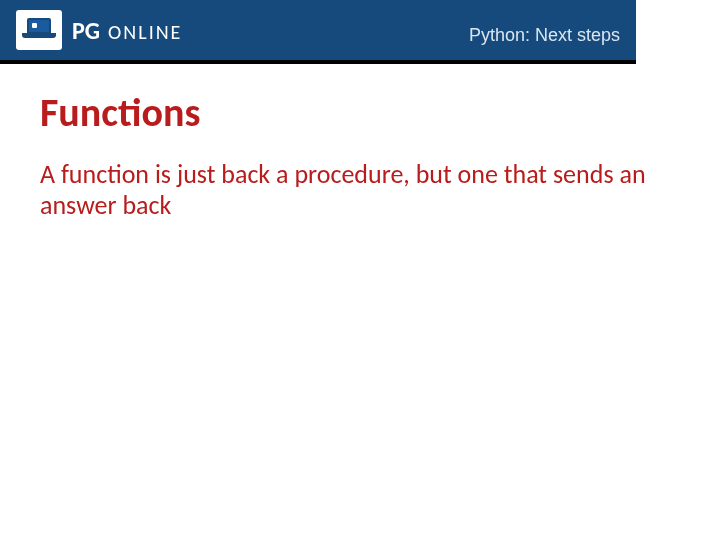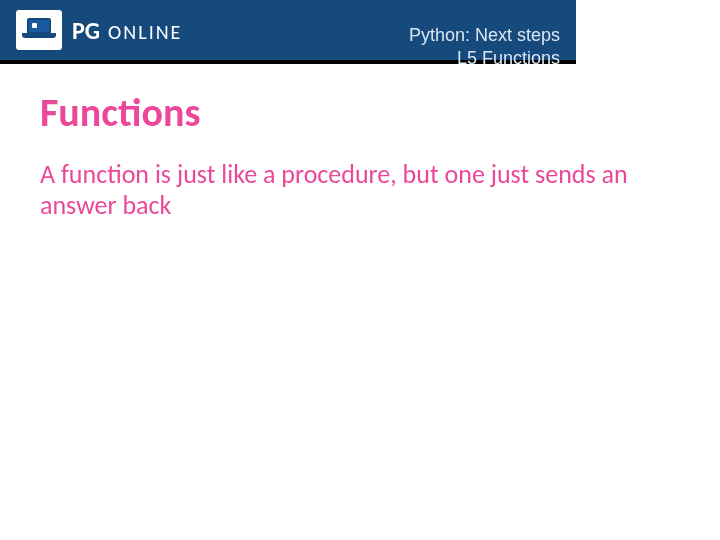--- a/index.html
+++ b/index.html
@@ -1,18 +1,18 @@
 <!DOCTYPE html>
 <html><head>
 <meta charset="utf-8">
 <style>
   * { box-sizing: border-box; margin: 0; padding: 0; }
   html, body { width: 720px; height: 540px; font-family: "Segoe UI", "Calibri", Arial, sans-serif; background: #fff; overflow: hidden; }
   .header {
-    width: 576px;
+    width: 636px;
     height: 64px;
     background: #174a7c;
     border-bottom: 4px solid #000;
     position: relative;
     display: flex;
     align-items: center;
   }
   .logo-box {
     width: 46px;
     height: 40px;
@@ -79,21 +79,21 @@
     top: 24px;
     text-align: right;
     color: #d9e6f2;
     font-family: "Segoe UI Light", "Segoe UI", Arial, sans-serif;
     font-weight: 300;
     font-size: 18px;
     line-height: 1.25;
   }
   .content {
     padding: 24px 40px 0 40px;
-    color: #ec4899;
+    color: #b91c1c;
   }
   .title {
     font-size: 40px;
     font-weight: 700;
     font-family: "Calibri", "Segoe UI", Arial, sans-serif;
     margin-bottom: 22px;
   }
   .para {
     font-size: 26px;
     line-height: 1.2;
@@ -112,20 +112,19 @@
       <div class="screen"></div>
       <div class="base"></div>
     </div>
   </div>
   <div class="brand">
     <span class="brand-pg">PG</span>
     <span class="brand-online">ONLINE</span>
   </div>
   <div class="header-right">
     <div>Python: Next steps</div>
-    <div>L5 Functions</div>
   </div>
 </div>
 
 <div class="content">
   <h1 class="title">Functions</h1>
-  <p class="para">A function is just like a procedure, but one just sends an answer back</p>
+  <p class="para">A function is just back a procedure, but one that sends an answer back</p>
 </div>
 
 </body></html>

